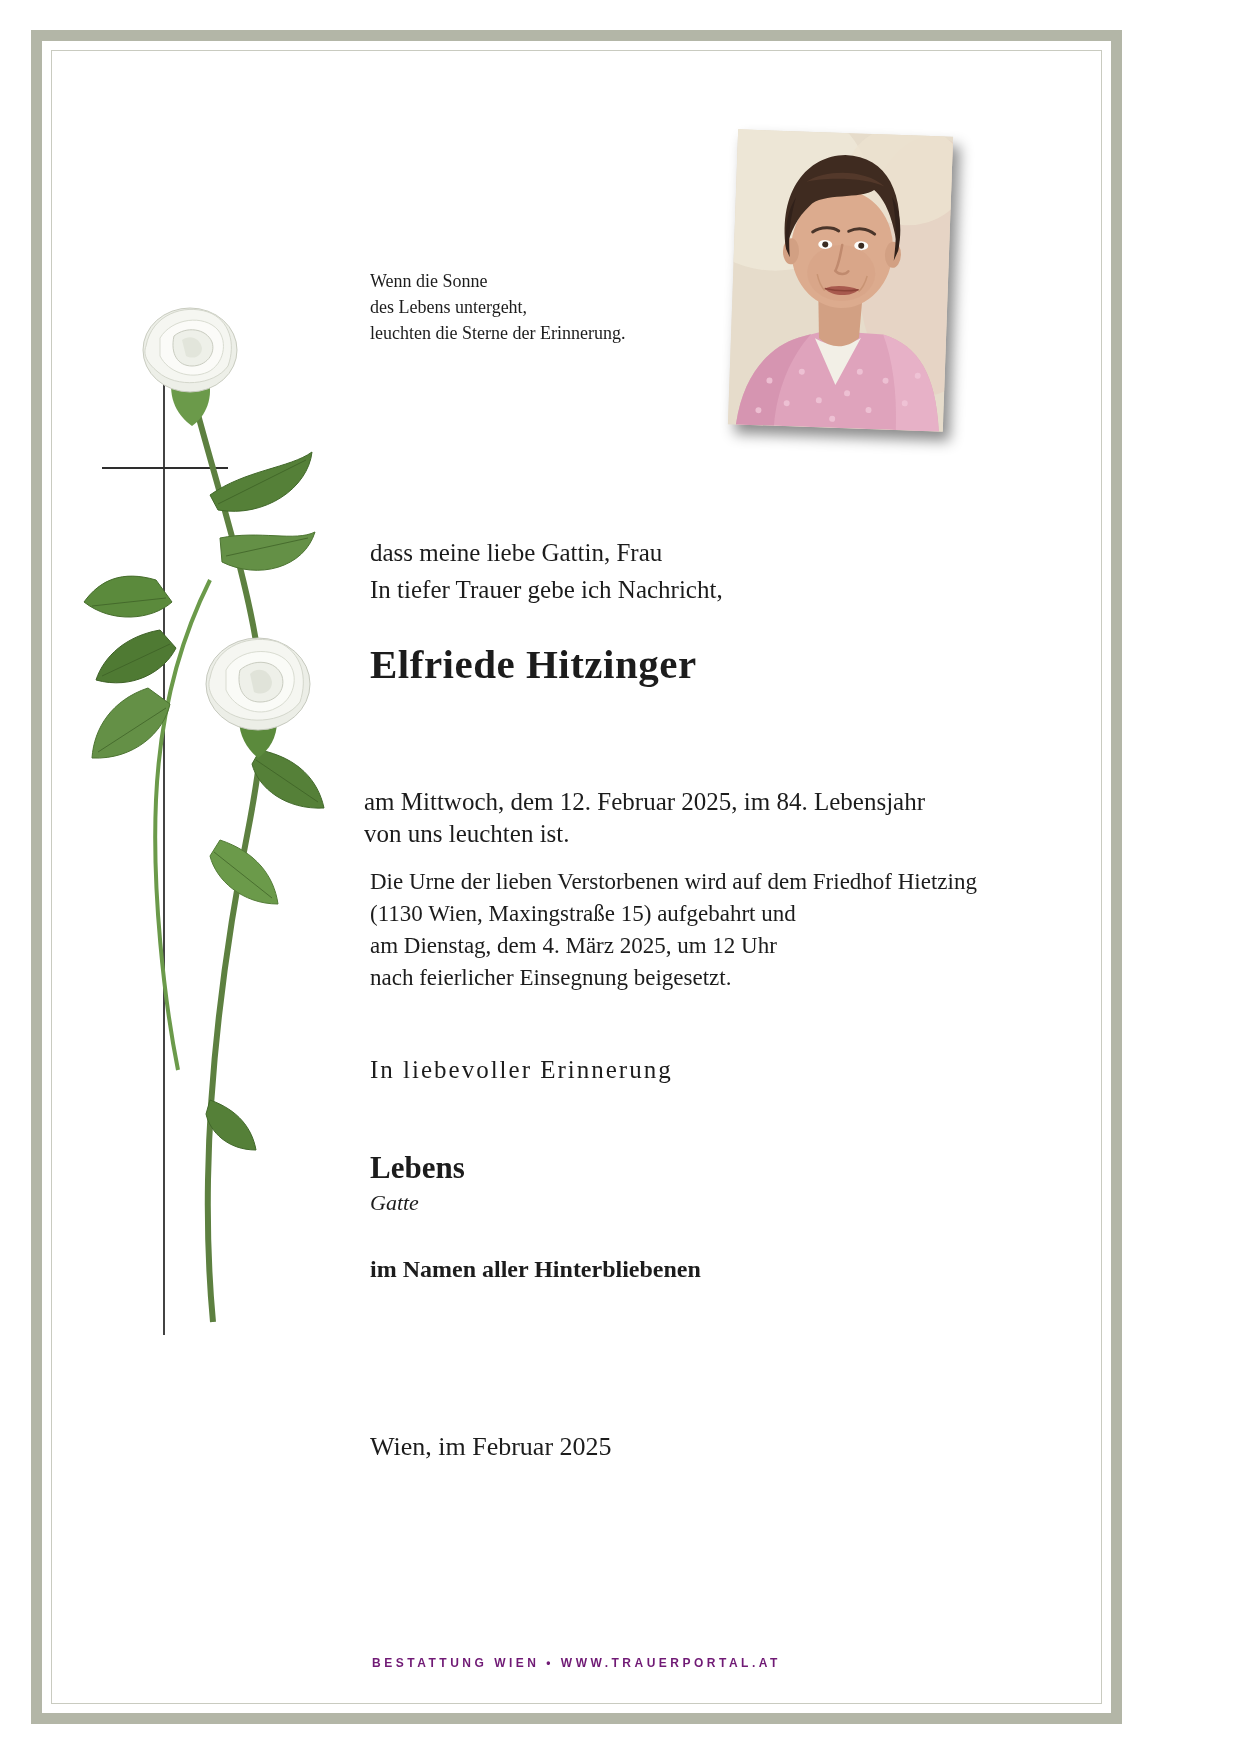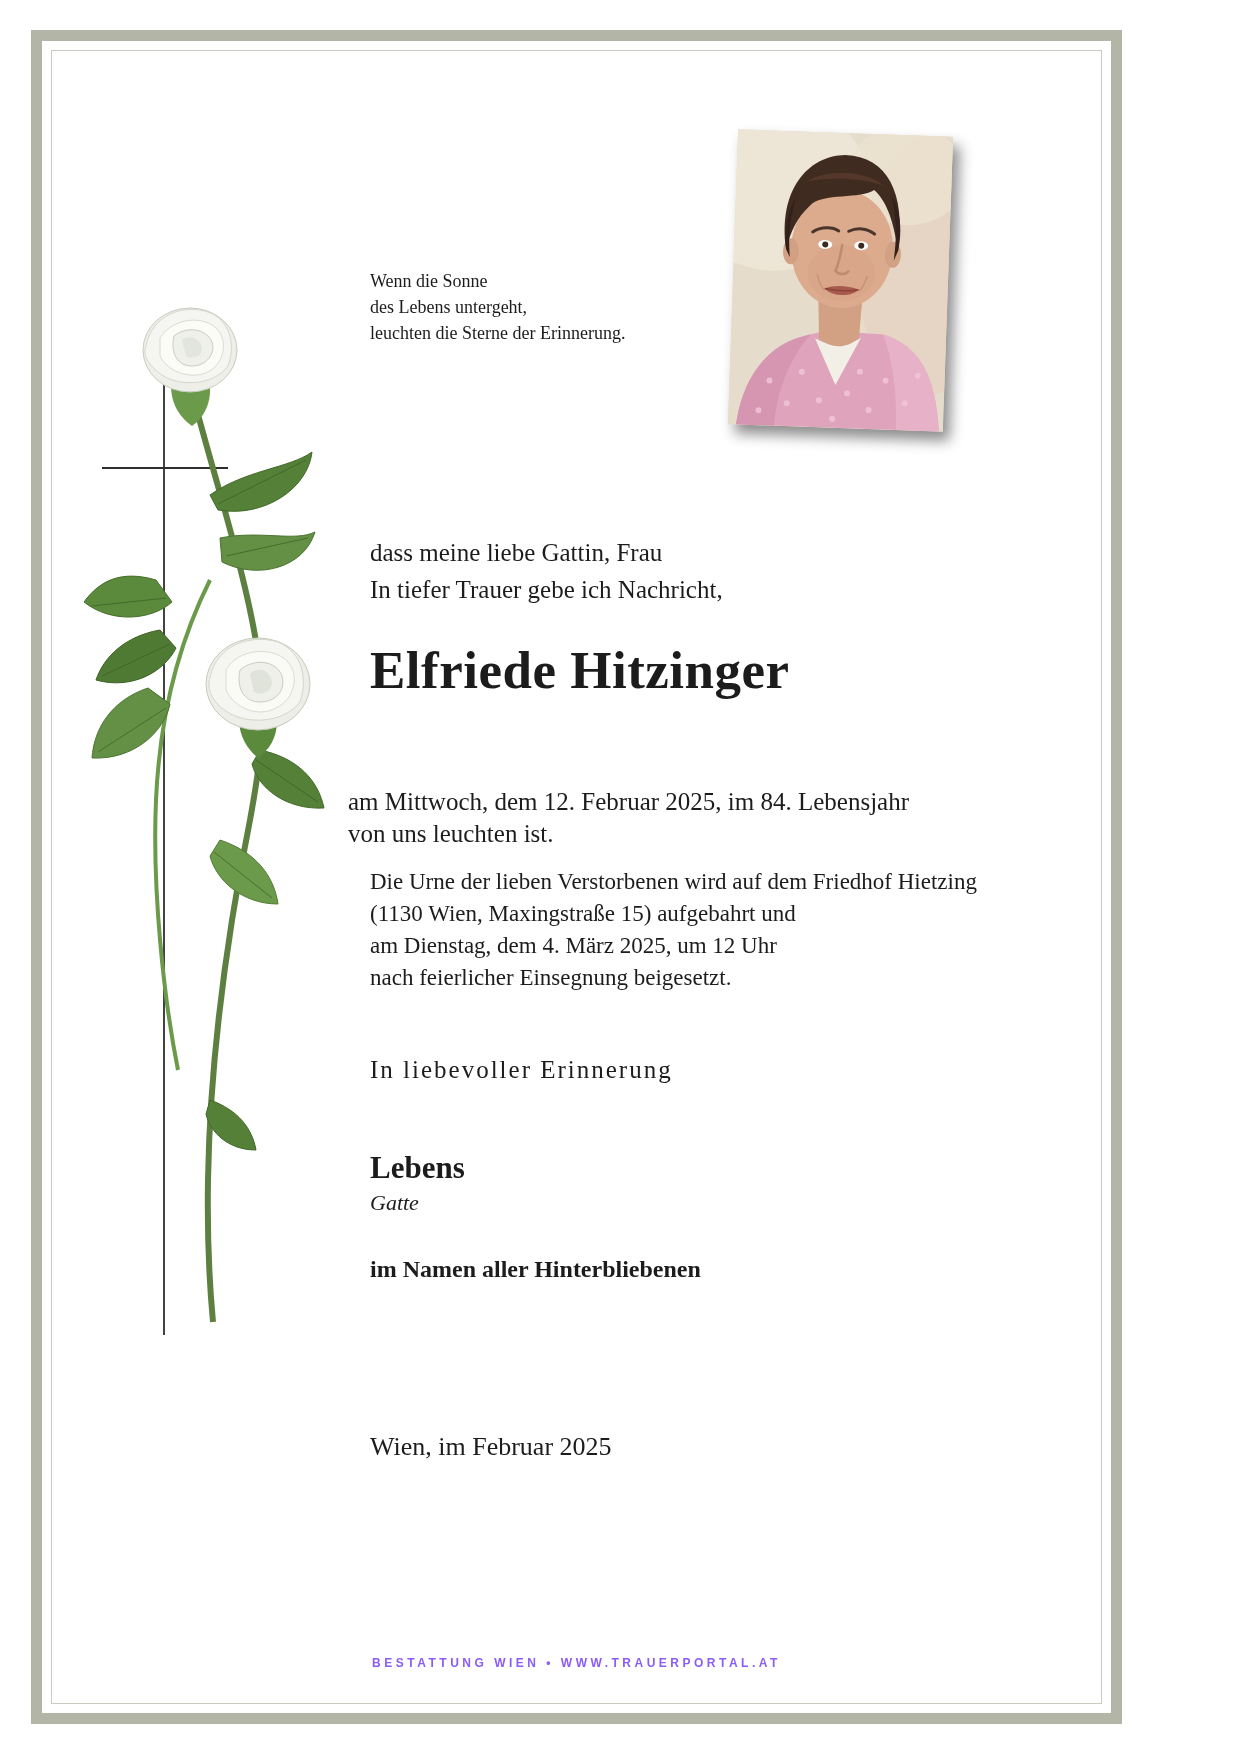--- a/index.html
+++ b/index.html
@@ -11,32 +11,32 @@
     position:absolute; top:30px; left:31px; right:31px; bottom:30px;
     border:11px solid #b3b6a7; pointer-events:none;
   }
   .frame-line {
     position:absolute; top:50px; left:51px; right:51px; bottom:50px;
     border:1px solid #c9cbc0; pointer-events:none;
   }
   .abs { position:absolute; }
   .poem { left:370px; top:268px; font-size:18px; line-height:26px; }
   .intro { left:370px; top:534px; font-size:25px; line-height:37px; }
-  .name  { left:370px; top:640px; font-size:53px; font-weight:bold; letter-spacing:0.5px; }
-  .death-info { left:348px; top:786px; font-size:25px; line-height:32px; }
+  .name  { left:370px; top:640px; font-size:41px; font-weight:bold; letter-spacing:0.5px; }
+  .death-info { left:364px; top:786px; font-size:25px; line-height:32px; }
   .funeral-info { left:370px; top:866px; font-size:23px; line-height:32px; }
   .remembrance { left:370px; top:1056px; font-size:25px; letter-spacing:2px; }
   .mourner-name { left:370px; top:1150px; font-size:31px; font-weight:bold; }
   .mourner-relation { left:370px; top:1190px; font-size:22px;font-style:italic; }
   .on-behalf { left:370px; top:1256px; font-size:24px; font-weight:bold; }
   .place-date { left:370px; top:1432px; font-size:26px; }
   .footer {
     left:0; right:0; top:1656px; text-align:center;
     font-family:"Liberation Sans","DejaVu Sans",sans-serif;
-    font-size:12px; letter-spacing:3.5px; color:#8b5cf6; font-weight:bold;
+    font-size:12px; letter-spacing:3.5px; color:#701a75; font-weight:bold;
   }
   .photo-wrap {
     left:733px; top:133px; width:215px; height:295px;
     transform:rotate(2deg); transform-origin:50% 50%;
     box-shadow:7px 9px 14px rgba(0,0,0,0.45);
     background:#e6dccb;
   }
   .photo-wrap svg { display:block; }
   .rose-wrap { left:60px; top:280px; width:280px; height:1070px; }
 </style>

